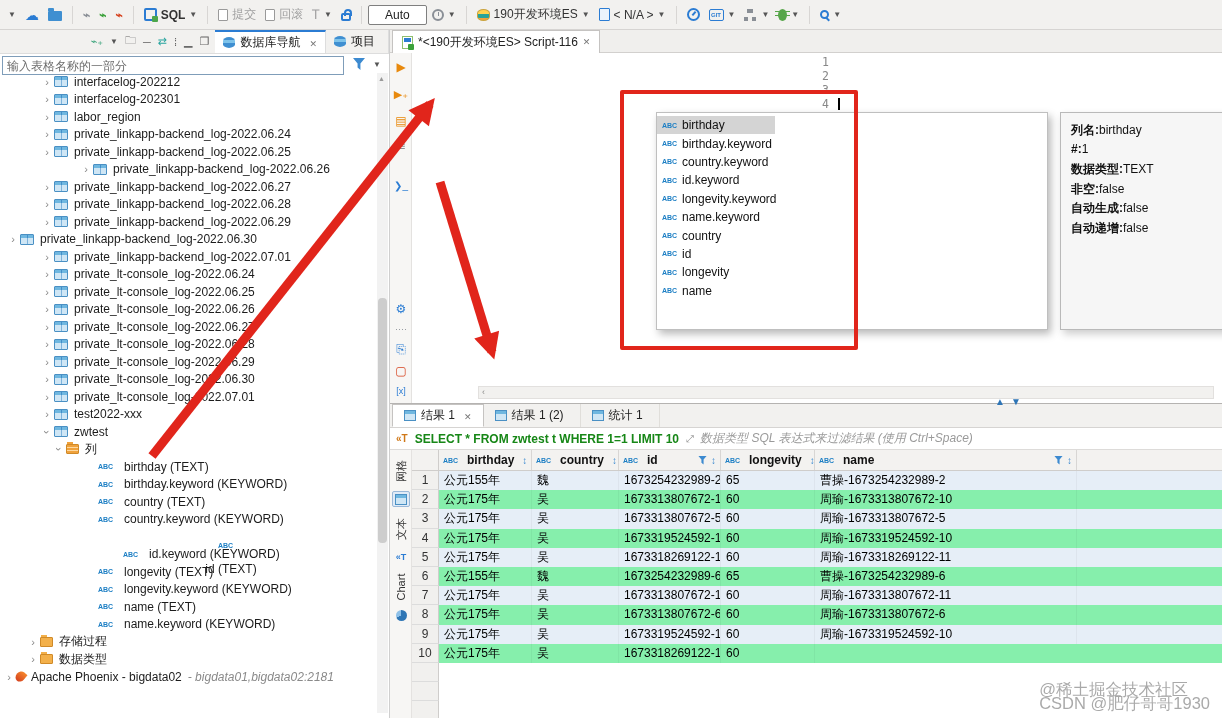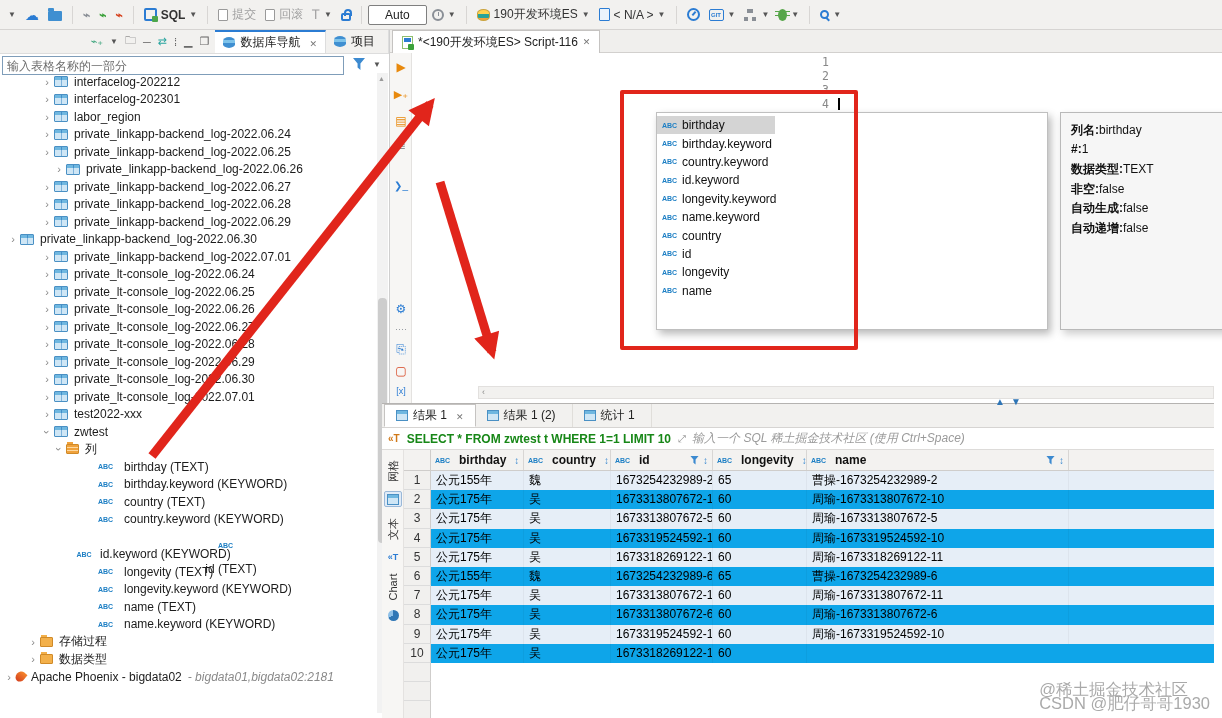--- a/index.html
+++ b/index.html
@@ -101,21 +101,21 @@
   
   .ac-popup{position:absolute;left:656px;top:112px;width:392px;height:218px;background:#fff;border:1px solid #bfbfbf;
             box-shadow:3px 4px 8px rgba(0,0,0,.28);z-index:6;padding-top:3px}
   .ac-item{height:18.4px;display:flex;align-items:center;padding-left:5px;color:#111}
   .ac-item.selected{background:linear-gradient(to right,#d4d4d4 0 118px,transparent 118px)}
   .info-panel{position:absolute;left:1060px;top:112px;width:170px;height:218px;background:#f6f6f6;border:1px solid #b9b9b9;
               box-shadow:3px 4px 8px rgba(0,0,0,.2);z-index:5;padding:9px 10px}
   .info-row{height:19.5px;font-size:12px;color:#111}
   .info-label{font-weight:bold}
   
-  .results{position:absolute;left:382px;top:403px;width:832px;height:315px;background:#0ea5e9;border-top:1px solid #b5b3b1}
+  .results{position:absolute;left:390px;top:403px;width:832px;height:315px;background:#86efac;border-top:1px solid #b5b3b1}
   .res-tabbar{position:absolute;left:0;top:0;width:100%;height:24px;background:#f2f1ef;border-bottom:1px solid #d6d4d2;display:flex;padding-left:2px}
   .res-tab{display:flex;align-items:center;gap:5px;padding:0 11px;border-right:1px solid #e0deda;color:#222}
   .res-tab.active{background:#fff;border:1px solid #c5c3c1;border-bottom:1px solid #fff}
   .grid-mini{width:12px;height:11px;border:1px solid #4a90c4;background:
     linear-gradient(to bottom,#6fb7e0 0 3px,#cfe6f5 3px),
     linear-gradient(to right,transparent 0 5px,#9cc6e4 5px 6px,transparent 6px)}
   .res-filter{position:absolute;left:0;top:24px;width:100%;height:22px;border-bottom:1px solid #dddbd9;display:flex;align-items:center;gap:7px;padding-left:6px;background:#fff}
   .sqlf-icon{font-size:10px;font-weight:bold;color:#d07818}
   .fquery{color:#178717;font-weight:bold;font-size:12px;white-space:nowrap}
   .fexpand{color:#8a8a8a;font-size:10px;letter-spacing:-1px}
@@ -294,21 +294,21 @@
           <span class="ticon table-icon"></span>
           <span class="tlabel">private_linkapp-backend_log-2022.06.24</span>
           <span class="tsuffix"></span>
         </div>
         <div class="tree-item" style="padding-left: 40px;">
           <span class="chev chev-r"></span>
           <span class="ticon table-icon"></span>
           <span class="tlabel">private_linkapp-backend_log-2022.06.25</span>
           <span class="tsuffix"></span>
         </div>
-        <div class="tree-item" style="padding-left: 52px;">
+        <div class="tree-item" style="padding-left: 39px; margin-left: 40px;">
           <span class="chev chev-r"></span>
           <span class="ticon table-icon"></span>
           <span class="tlabel">private_linkapp-backend_log-2022.06.26</span>
           <span class="tsuffix"></span>
         </div>
         <div class="tree-item" style="padding-left: 40px;">
           <span class="chev chev-r"></span>
           <span class="ticon table-icon"></span>
           <span class="tlabel">private_linkapp-backend_log-2022.06.27</span>
           <span class="tsuffix"></span>
@@ -426,21 +426,21 @@
           <span class="ticon abc-icon"></span>
           <span class="tlabel">country.keyword (KEYWORD)</span>
           <span class="tsuffix"></span>
         </div>
         <div class="tree-item" style="padding-left: 84px; flex-direction: column;">
           <span class="chev"></span>
           <span class="ticon abc-icon"></span>
           <span class="tlabel">id (TEXT)</span>
           <span class="tsuffix"></span>
         </div>
-        <div class="tree-item" style="padding-left: 60px; text-align: center;">
+        <div class="tree-item" style="padding-left: 109px;">
           <span class="chev"></span>
           <span class="ticon abc-icon"></span>
           <span class="tlabel">id.keyword (KEYWORD)</span>
           <span class="tsuffix"></span>
         </div>
         <div class="tree-item" style="padding-left: 84px;">
           <span class="chev"></span>
           <span class="ticon abc-icon"></span>
           <span class="tlabel">longevity (TEXT)</span>
           <span class="tsuffix"></span>
@@ -612,21 +612,21 @@
         <div class="res-tab">
           <span class="grid-mini"></span>
           <span>统计 1</span>
           <span></span>
         </div>
       </div>
     <div class="res-filter">
       <span class="sqlf-icon">«T</span>
       <span class="fquery">SELECT * FROM zwtest t WHERE 1=1 LIMIT 10</span>
       <span class="fexpand">⤢</span>
-      <span class="fplaceholder">输入一个 SQL 稀土掘金技术社区 (使用 Ctrl+Space)</span>
+      <span class="fplaceholder">数据类型 SQL 表达式来过滤结果 (使用 Ctrl+Space)</span>
     </div>
     <div class="res-side">
       <div class="side-item active" style="top:4px">
         <span class="vlabel">网格</span>
         <span class="side-iconwrap">
             <span class="grid-mini"></span>
           </span>
       </div>
       <div class="side-item" style="top:62px">
         <span class="vlabel">文本</span>

